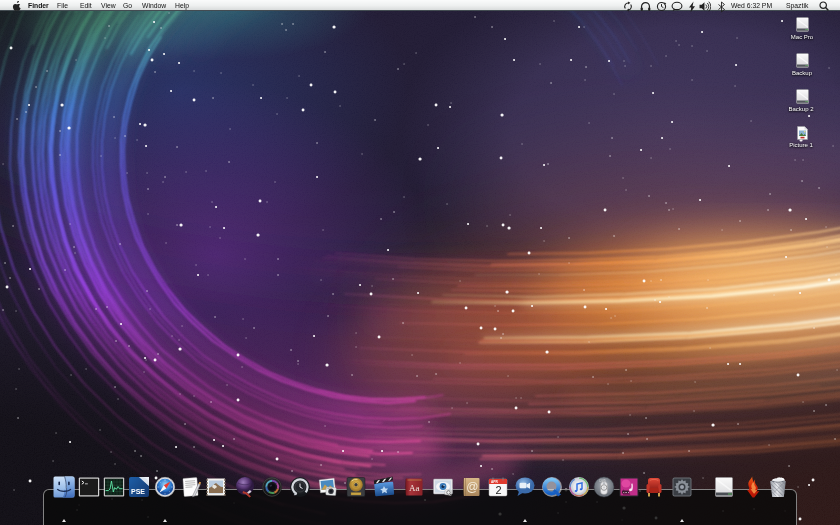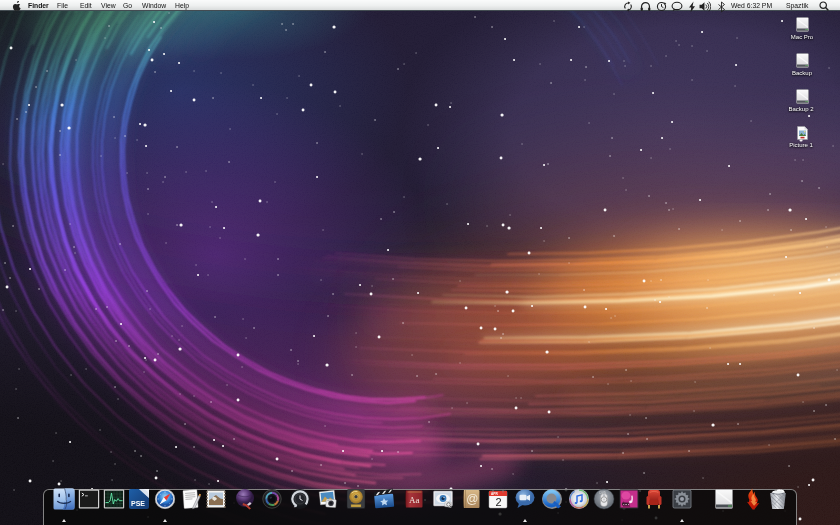--- a/index.html
+++ b/index.html
@@ -1,20 +1,20 @@
 <!DOCTYPE html>
 <html><head><meta charset="utf-8"><style>
 *{margin:0;padding:0;box-sizing:border-box}
 html,body{width:840px;height:525px;overflow:hidden;background:#000;font-family:"Liberation Sans",sans-serif}
 #wall{position:absolute;top:0;left:0;width:840px;height:525px;overflow:hidden}
 #menubar{position:absolute;top:0;left:0;width:840px;height:11px;background:linear-gradient(#fafbfb,#eef0f0 55%,#d9dcdc);border-bottom:1px solid rgba(35,45,52,.85);z-index:10}
 #menubar .mi{position:absolute;top:0;height:11px;line-height:11px;font-size:6.8px;color:#111}
 #menubar .b{font-weight:bold}
 #menubar svg{position:absolute;top:1px}
-.di{position:absolute;top:488px;width:22px;height:22px}
+.di{position:absolute;top:476px;width:22px;height:22px}
 .tri{position:absolute;top:518.5px;width:0;height:0;border-left:2.5px solid transparent;border-right:2.5px solid transparent;border-bottom:3.5px solid #e8e8e8}
 #dock{position:absolute;left:43px;top:489px;width:754px;height:36px;background:rgba(10,10,10,.82);border:1px solid rgba(145,145,145,.9);border-bottom:none;border-radius:6px 6px 0 0}
 .dlbl{position:absolute;color:#fff;font-size:6px;text-shadow:0 1px 2px rgba(0,0,0,.9),0 0 2px rgba(0,0,0,.7);text-align:center;width:44px}
 .dico{position:absolute;width:13px;height:15px}
 </style></head><body>
 <div id="wall">
     <svg xmlns="http://www.w3.org/2000/svg" width="840" height="525" viewBox="0 0 840 525" style="position:absolute;top:0;left:0">
 <defs>
 <linearGradient id="gOr" gradientUnits="userSpaceOnUse" x1="270" y1="0" x2="840" y2="0">
 <stop offset="0" stop-color="#d84a9a" stop-opacity="0"></stop>

